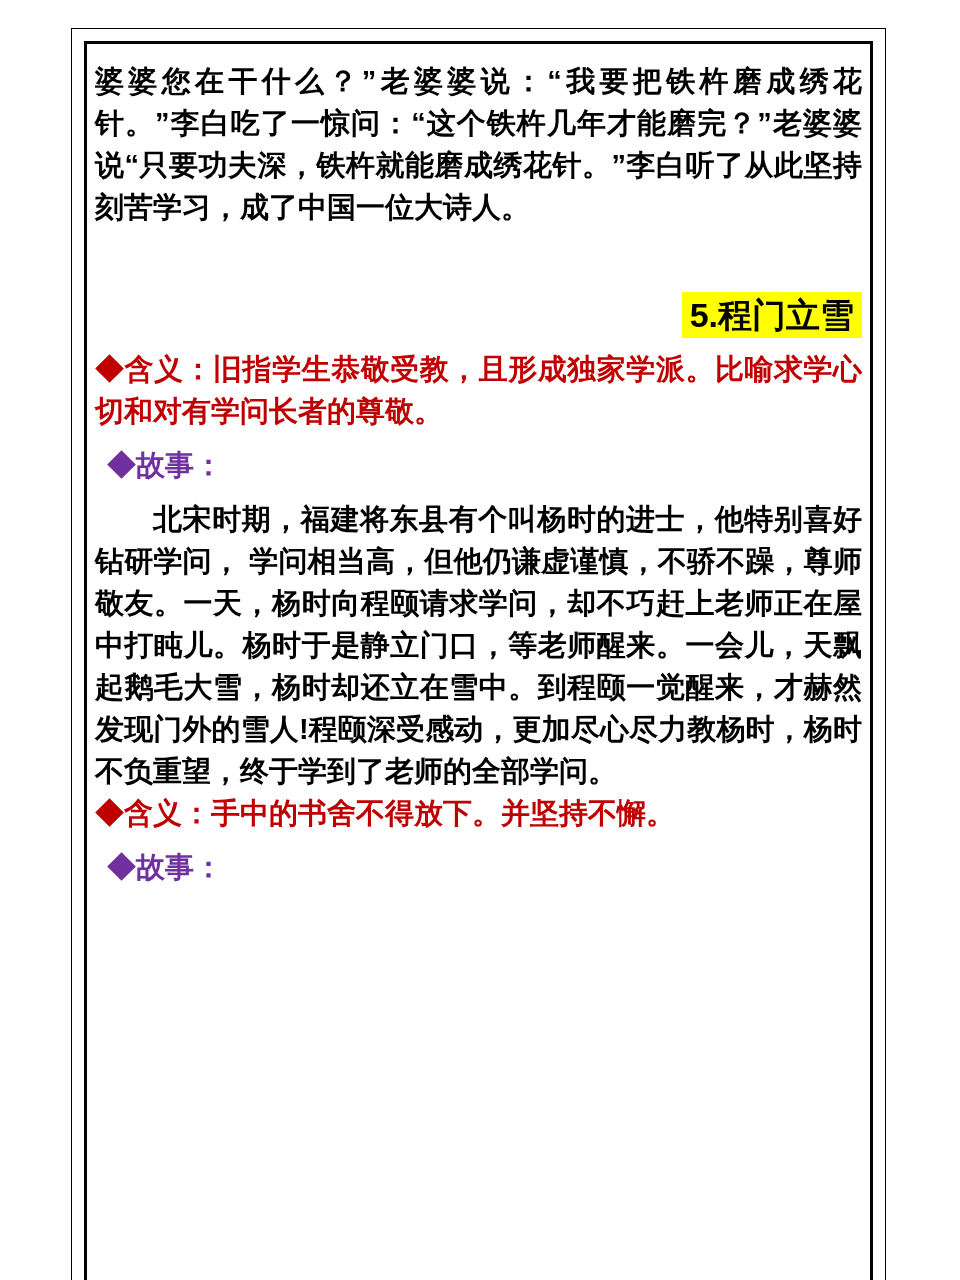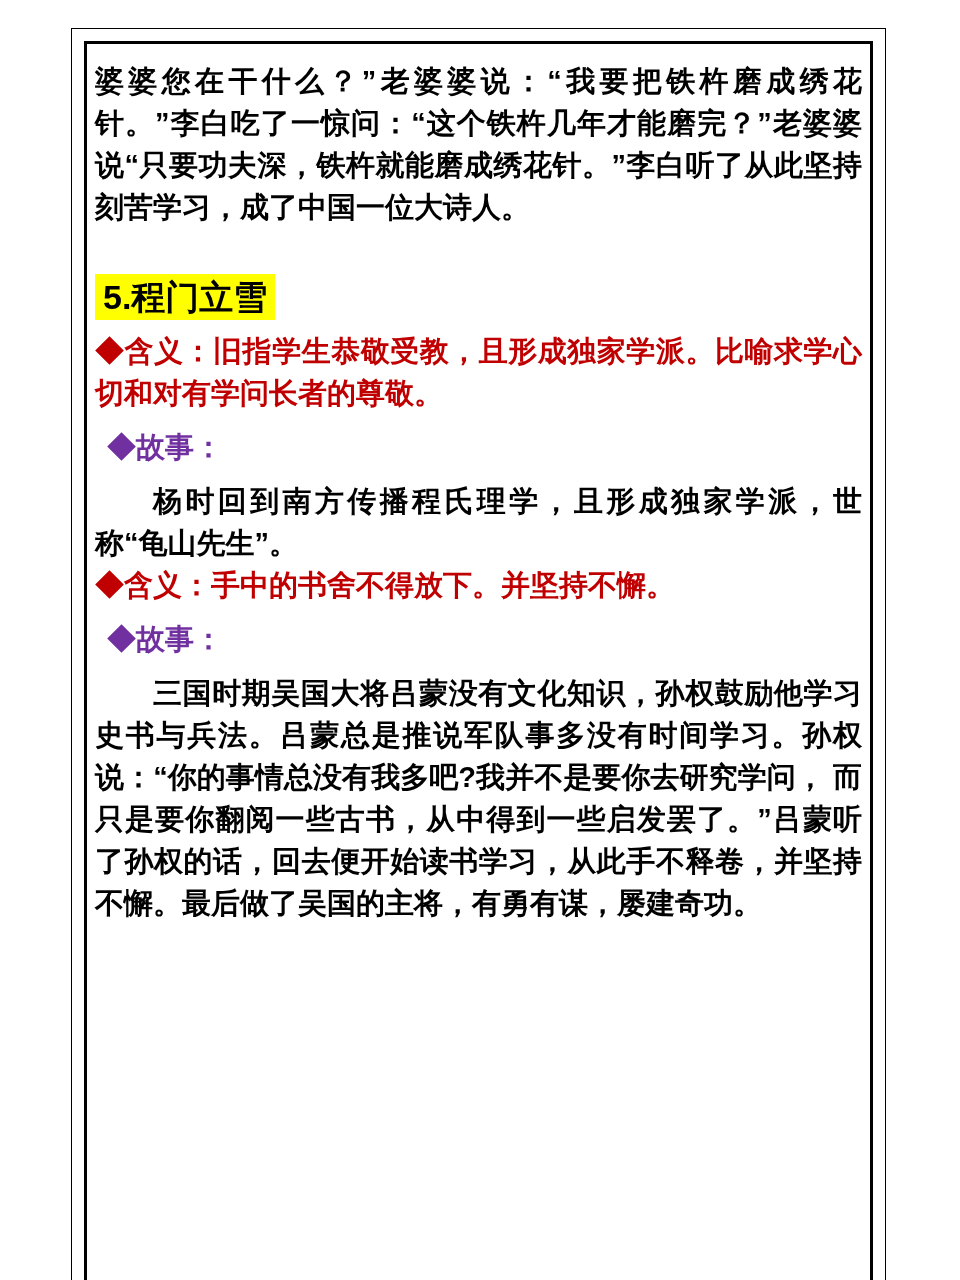--- a/index.html
+++ b/index.html
@@ -38,22 +38,22 @@
     margin: 0;
     font-size: 29px;
     line-height: 42px;
     font-weight: 600;
     color: var(--body, #000);
     text-align: justify;
     text-justify: inter-ideograph;
   }
   .indent { text-indent: 2em; }
   .title-row {
-    text-align: left;
-    margin: 46px 0 10px 0;
+    text-align: right;
+    margin: 64px 0 10px 0;
   }
   .title-highlight {
     display: inline-block;
     background: var(--highlight, #ffff00);
     color: #000;
     font-size: 34px;
     font-weight: bold;
     line-height: 44px;
     padding: 1px 8px;
   }
@@ -82,24 +82,23 @@
     <div class="content">
 
       <p class="body-text">婆婆您在干什么？”老婆婆说：“我要把铁杵磨成绣花针。”李白吃了一惊问：“这个铁杵几年才能磨完？”老婆婆说“只要功夫深，铁杵就能磨成绣花针。”李白听了从此坚持刻苦学习，成了中国一位大诗人。</p>
 
       <div>
         <div class="title-row">
           <span class="title-highlight">5.程门立雪</span>
         </div>
         <p class="meaning-line"><span>◆含义：</span><span>旧指学生恭敬受教，且形成独家学派。比喻求学心切和对有学问长者的尊敬。</span></p>
         <p class="story-label-line">◆故事：</p>
-        <p class="body-text indent">杨时回到南方传播程氏理学，且形成独家学派，世称“龟山先生”。</p>
+        <p class="body-text indent">北宋时期，福建将东县有个叫杨时的进士，他特别喜好钻研学问， 学问相当高，但他仍谦虚谨慎，不骄不躁，尊师敬友。一天，杨时向程颐请求学问，却不巧赶上老师正在屋中打盹儿。杨时于是静立门口，等老师醒来。一会儿，天飘起鹅毛大雪，杨时却还立在雪中。到程颐一觉醒来，才赫然发现门外的雪人!程颐深受感动，更加尽心尽力教杨时，杨时不负重望，终于学到了老师的全部学问。</p>
       </div>
 
       <div>
         <p class="meaning-line"><span>◆含义：</span><span>手中的书舍不得放下。并坚持不懈。</span></p>
         <p class="story-label-line">◆故事：</p>
-        <p class="body-text indent">三国时期吴国大将吕蒙没有文化知识，孙权鼓励他学习史书与兵法。吕蒙总是推说军队事多没有时间学习。孙权说：“你的事情总没有我多吧?我并不是要你去研究学问， 而只是要你翻阅一些古书，从中得到一些启发罢了。”吕蒙听了孙权的话，回去便开始读书学习，从此手不释卷，并坚持不懈。最后做了吴国的主将，有勇有谋，屡建奇功。</p>
       </div>
 
     </div>
   </div>
 </div>
 
 </body></html>

